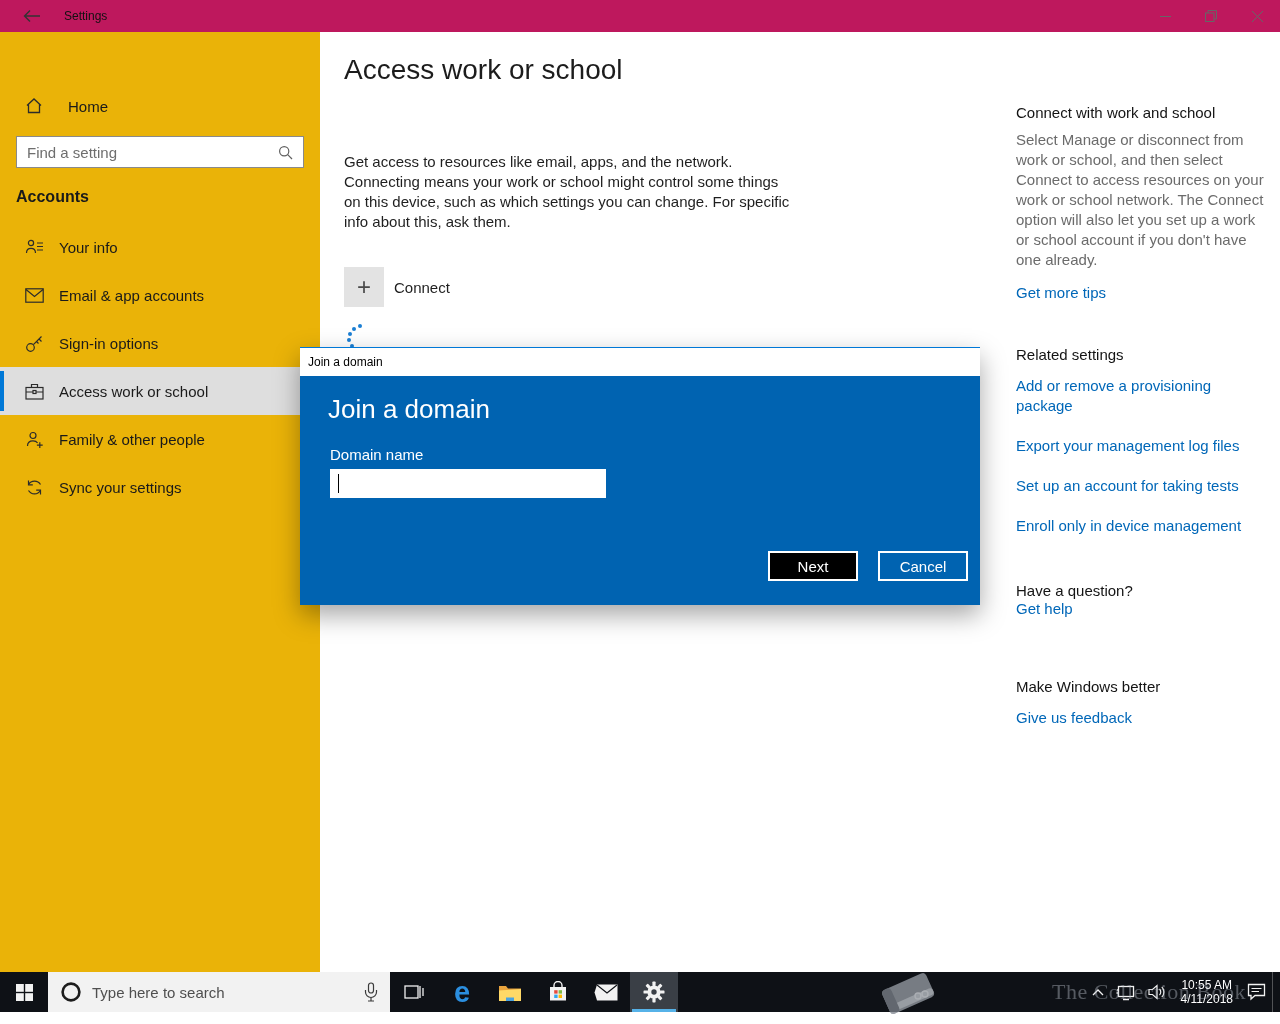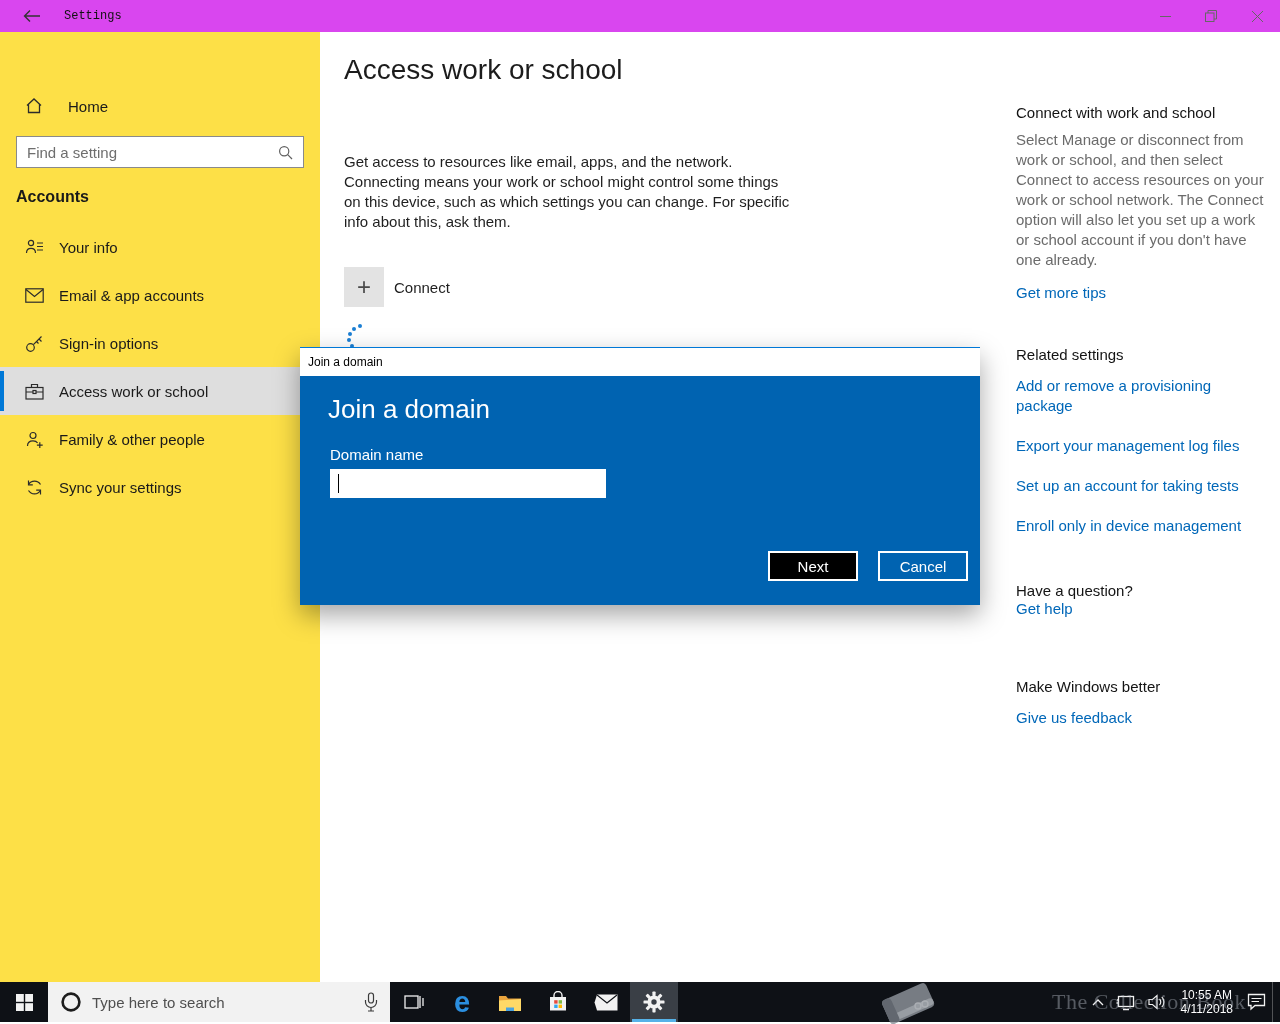--- a/index.html
+++ b/index.html
@@ -1,28 +1,28 @@
 <!DOCTYPE html>
 <html><head>
 <meta charset="utf-8">
 <style>
   * { margin:0; padding:0; box-sizing:border-box; }
   html,body { width:1280px; height:1024px; }
   body { font-family:"Liberation Sans","DejaVu Sans",sans-serif; background:#fff; overflow:hidden; }
   .screen { position:relative; width:1280px; height:1024px; background:#fff; }
 
   
-  .titlebar { position:absolute; top:0; left:0; width:1280px; height:32px; background:#d946ef; z-index:20;font-family:Liberation Mono, monospace; }
+  .titlebar { position:absolute; top:0; left:0; width:1280px; height:32px; background:#be185d; z-index:20; }
   .back-btn { position:absolute; left:12px; top:0; width:40px; height:32px; display:flex; align-items:center; justify-content:center; cursor:pointer; }
   .win-title { position:absolute; left:64px; top:0; height:32px; display:flex; align-items:center; font-size:12px; color:#111; }
   .win-controls { position:absolute; right:0; top:0; height:32px; display:flex; }
   .win-ctl { width:46px; height:32px; display:flex; align-items:center; justify-content:center; cursor:pointer; }
 
   
-  .sidebar { position:absolute; top:32px; left:0; width:320px; height:952px; background:#fde047; z-index:1;padding-left:40px; }
+  .sidebar { position:absolute; top:32px; left:0; width:320px; height:952px; background:#eab308; z-index:1;padding-left:40px; }
   .side-home { position:absolute; top:56px; left:0; width:100%; height:36px; display:flex; align-items:center; padding-left:24px; gap:24px; font-size:15px; color:#1a1a1a; cursor:pointer; }
   .side-search { position:absolute; top:104px; left:16px; width:288px; height:32px; background:#fff; border:1px solid #8a8a8a; display:flex; align-items:center; }
   .side-search input { flex:1; border:none; outline:none; background:transparent; font-size:15px; color:#333; padding:0 8px 0 10px; font-family:inherit; }
   .side-search input::placeholder { color:#6e6e6e; }
   .side-search .mag { margin-right:10px; }
   .side-section { position:absolute; top:156px; left:16px; font-size:16px; font-weight:700; color:#1a1a1a; }
   .nav { position:absolute; top:191px; left:0; width:100%; }
   .navitem { position:relative; height:48px; display:flex; align-items:center; padding-left:24px; gap:15px; font-size:15px; color:#1a1a1a; cursor:pointer; }
   .navitem.selected { background:#dedede; }
   .navitem.selected::before { content:""; position:absolute; left:0; top:4px; bottom:4px; width:4px; background:#0078d7; }
@@ -59,21 +59,21 @@
   .dlg-label { position:absolute; left:30px; top:70px; font-size:15px; color:#fff; }
   .dlg-input-wrap { position:absolute; left:30px; top:93px; width:276px; height:29px; background:#fff; }
   .dlg-input-wrap input { width:100%; height:100%; border:none; outline:none; font-size:15px; padding:0 8px; font-family:inherit; background:transparent; }
   .dlg-caret { position:absolute; left:8px; top:5px; width:1px; height:19px; background:#000; }
   .dlg-buttons { position:absolute; right:12px; bottom:24px; display:flex; gap:20px; }
   .dlg-btn { width:90px; height:30px; border:2px solid #fff; color:#fff; font-size:15px; font-family:inherit; display:flex; align-items:center; justify-content:center; cursor:pointer; }
   .dlg-btn.primary { background:#000000; }
   .dlg-btn.secondary { background:#0063b1; }
 
   
-  .taskbar { position:absolute; bottom:2px; left:0; width:1280px; height:40px; background:#0e1116; z-index:30; display:flex; align-items:center; }
+  .taskbar { position:absolute; bottom:12px; left:0; width:1280px; height:40px; background:#0e1116; z-index:30; display:flex; align-items:center; }
   .tb-btn { width:48px; height:40px; display:flex; align-items:center; justify-content:center; cursor:pointer; flex:0 0 auto; }
   .tb-search { width:342px; height:40px; background:#f2f2f2; display:flex; align-items:center; cursor:text; flex:0 0 auto; }
   .tb-search .cring { margin:0 10px 0 12px; }
   .tb-search input { flex:1; border:none; outline:none; background:transparent; font-size:15px; color:#3c3c3c; font-family:inherit; }
   .tb-search input::placeholder { color:#4f4f4f; }
   .tb-search .mic { margin-right:12px; }
   .tb-app.active { background:#3a3f46; position:relative; }
   .tb-app.active::after { content:""; position:absolute; left:2px; right:2px; bottom:0; height:3px; background:#56b2e8; }
   .edge-e { font-size:29px; font-weight:700; color:#2b8fe0; line-height:1; }
   .tray { position:absolute; right:0; top:0; height:40px; display:flex; align-items:center; }

